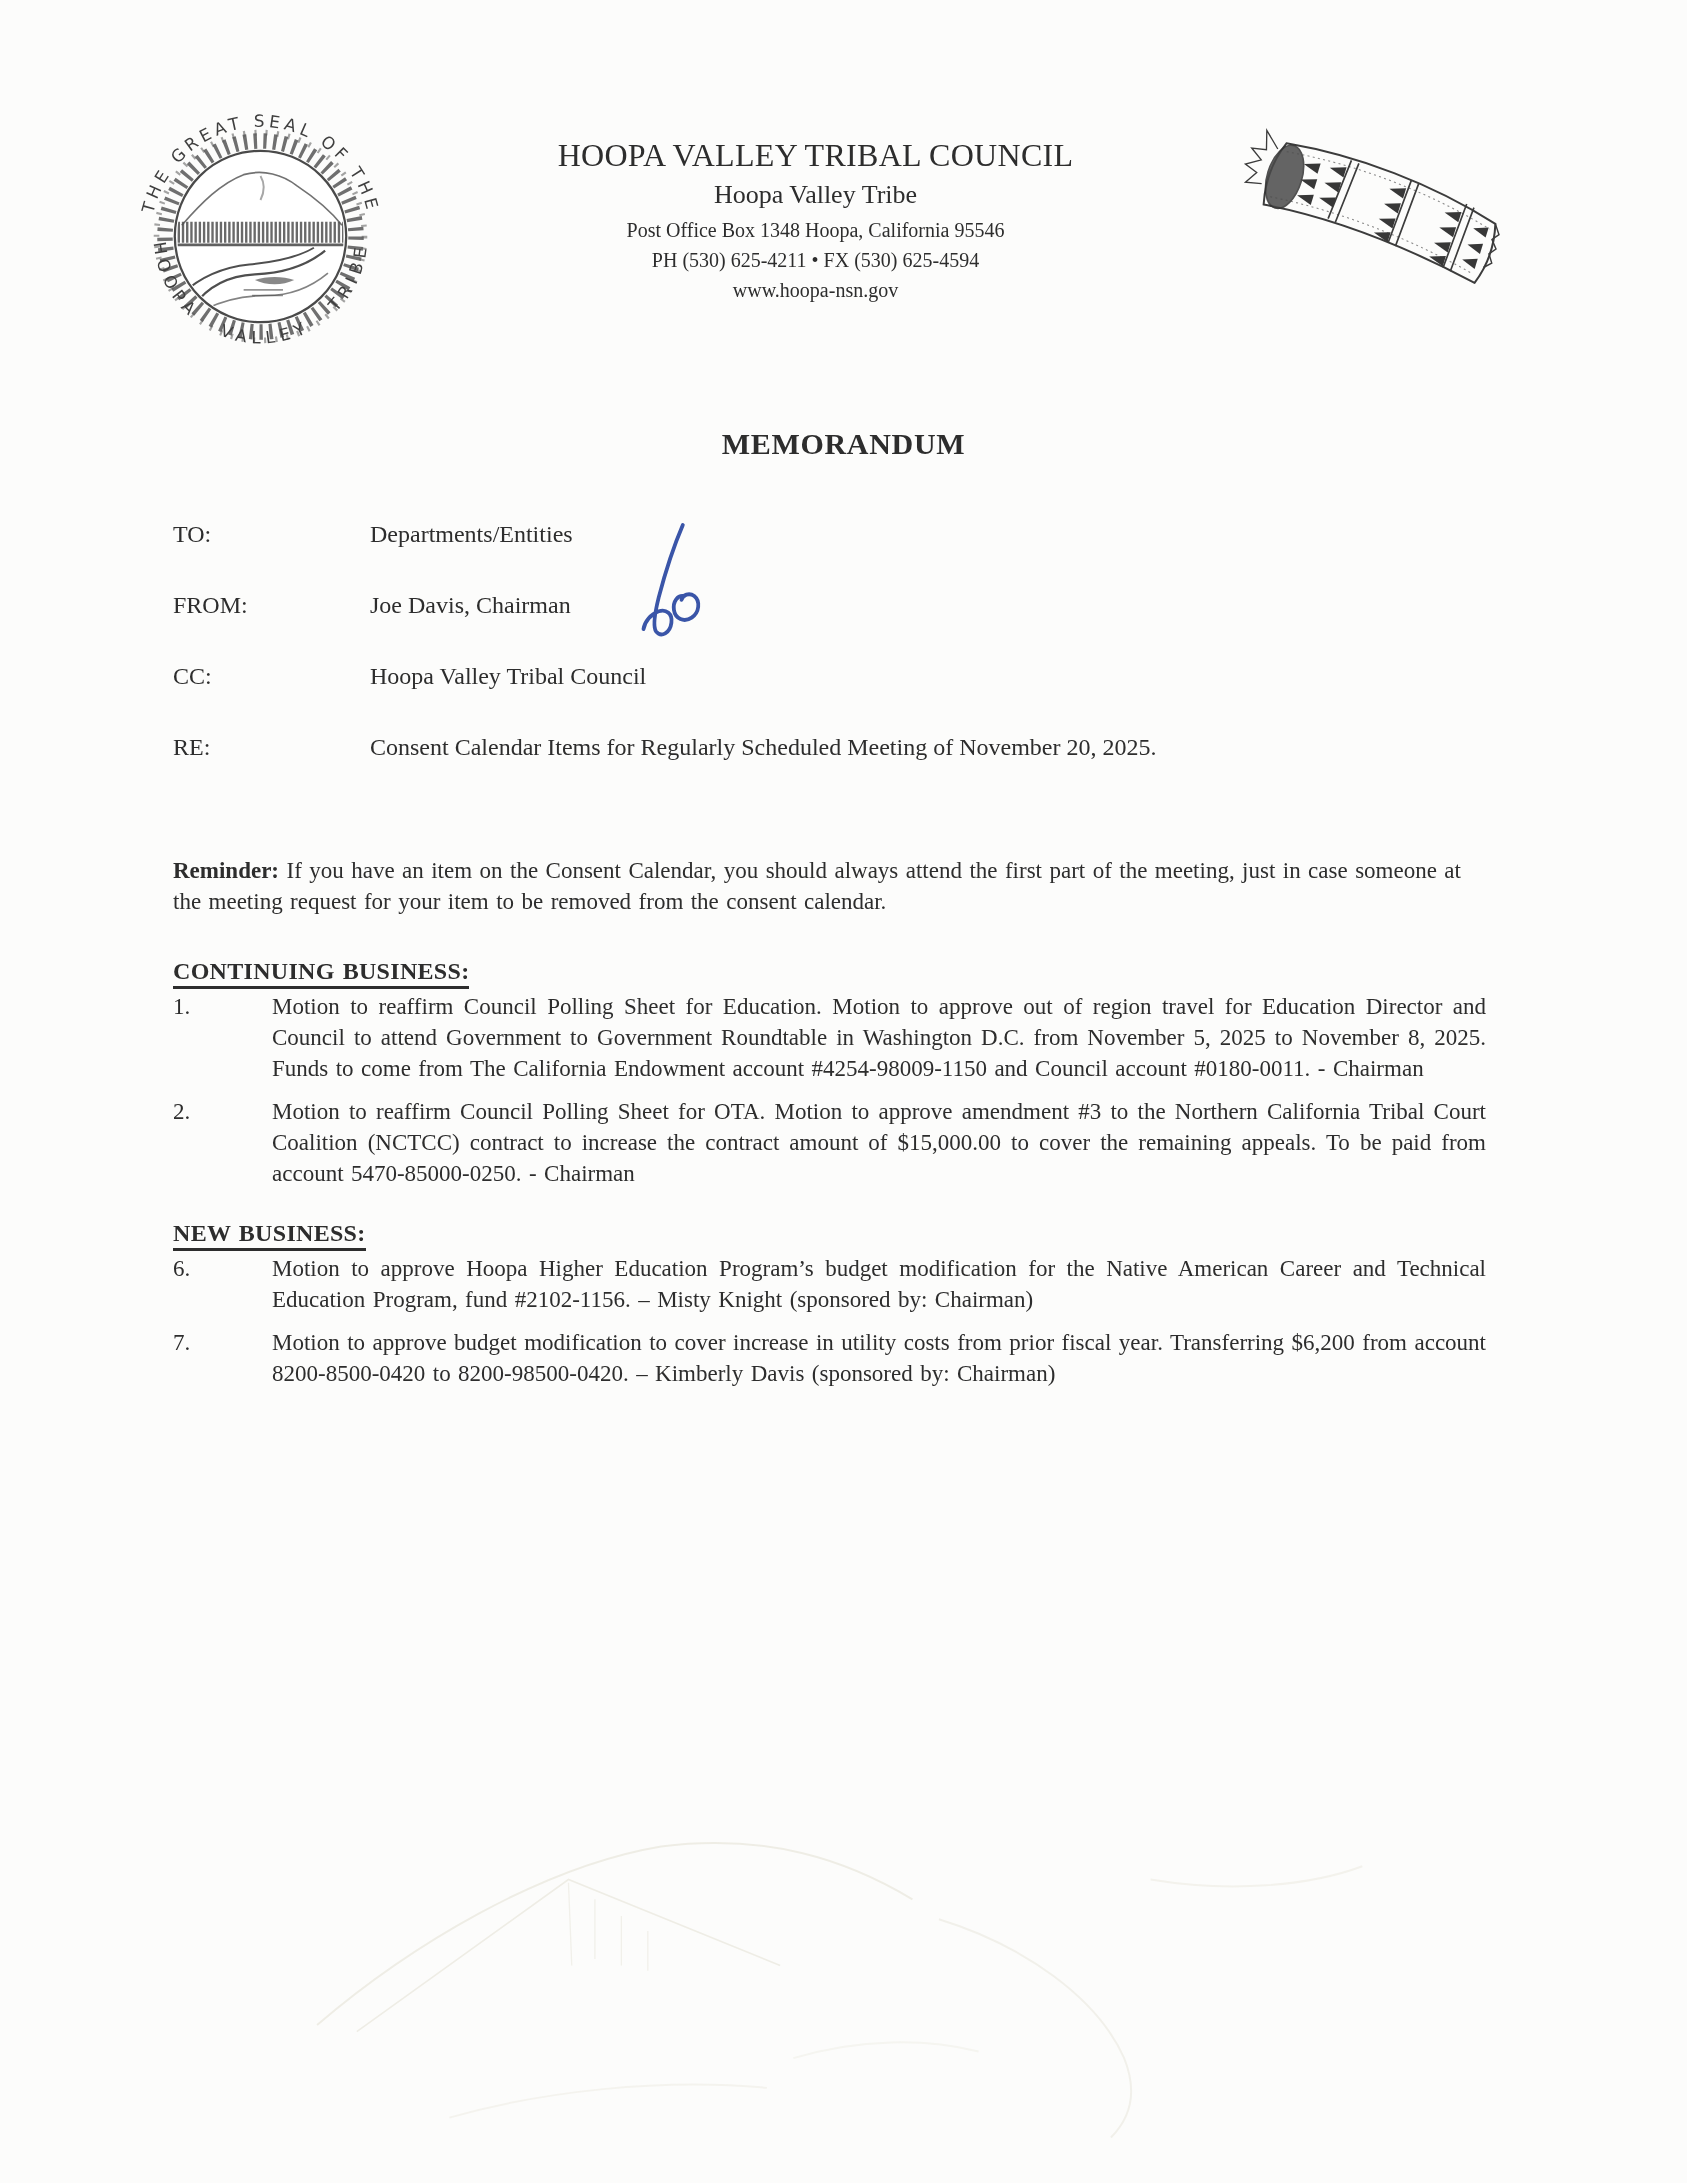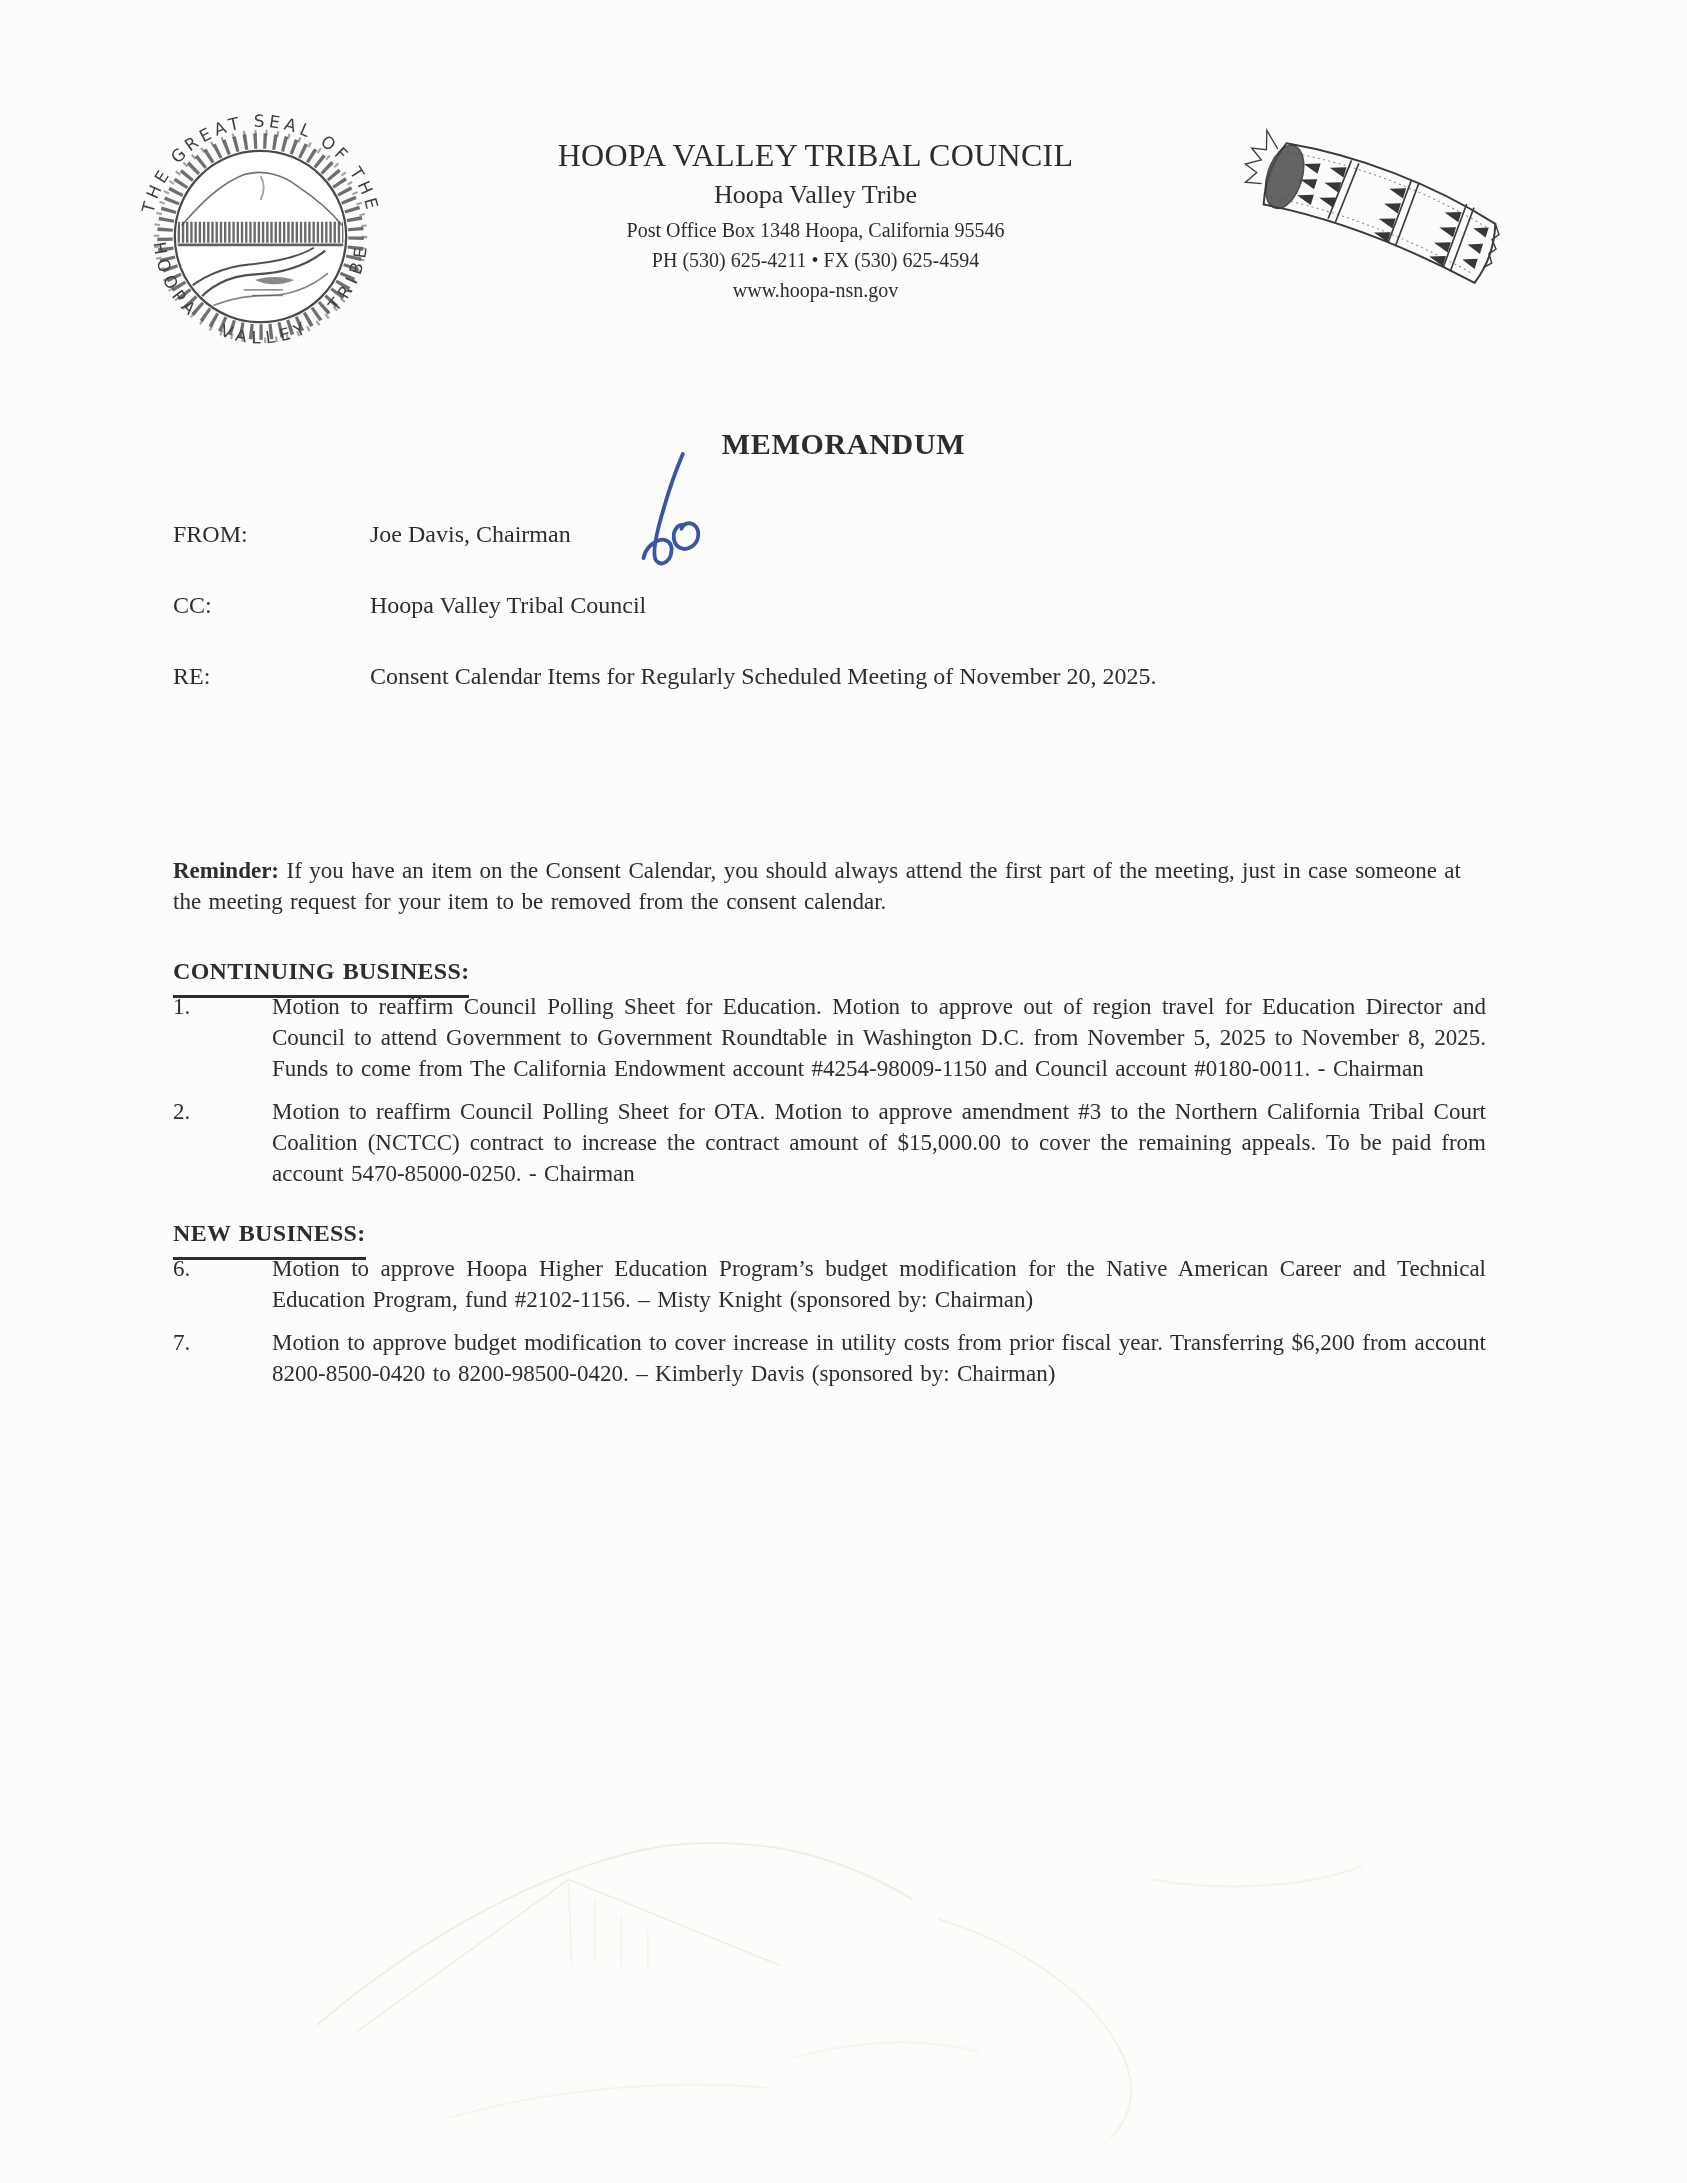--- a/index.html
+++ b/index.html
@@ -25,21 +25,21 @@
   .fields{position:absolute;left:173px;top:519px;width:1323px;}
   .field{display:flex;margin-bottom:41px;font-size:24px;line-height:30px;}
   .field .lab{width:197px;flex:none;}
   .field.from{position:relative;}
   .sig{position:absolute;left:455px;top:-70px;width:83px;height:130px;}
   .body{position:absolute;left:173px;top:855px;width:1313px;
     font-size:23px;line-height:31px;word-spacing:1.7px;}
   .body p{margin:0 0 46px 0;}
   .body p.reminder{margin-bottom:39px;}
   h2.biz{font-size:24px;font-weight:bold;margin:0 0 4px 0;letter-spacing:0.3px;}
-  h2.biz .ul{border-bottom:3.3px solid #2d2d2d;padding-bottom:11px;}
+  h2.biz .ul{border-bottom:3.3px solid #2d2d2d;padding-bottom:2px;}
   h2.biz.new{margin-top:29px;}
   .item{display:flex;margin-bottom:12px;}
   .item .num{width:99px;flex:none;}
   .item .txt{flex:1;text-align:justify;}
   .closing{margin-top:48px;margin-bottom:0;}
   .watermark{position:absolute;left:198px;top:1747px;width:1290px;height:437px;opacity:0.55;}
 </style>
 </head>
 <body>
 
@@ -125,20 +125,24 @@
         </g>
 
         <path d="M428,152 l10,14 l-8,10 l10,12 l-8,10 l8,12 l-10,10" stroke-width="2.2"></path>
       </g>
     </svg>
   </div>
 
   <div class="memo-title">MEMORANDUM</div>
 
   <div class="fields">
+    <div class="field">
+      <span class="lab">TO:</span>
+      <span class="val">Departments/Entities</span>
+    </div>
     <div class="field from">
       <span class="lab">FROM:</span>
       <span class="val">Joe Davis, Chairman</span>
       <svg class="sig" viewBox="0 0 130 205">
         <g stroke="#3a55a8" stroke-width="6" fill="none" stroke-linecap="round">
           <path d="M86,8 C74,36 58,84 48,122 C42,146 38,168 44,176 C52,186 66,178 68,162 C70,148 60,140 48,144 C36,148 26,160 24,172"></path>
           <path d="M88,120 C78,118 70,128 72,142 C74,156 88,162 100,154 C112,146 114,128 104,120 C96,114 86,118 84,126"></path>
         </g>
       </svg>
     </div>

